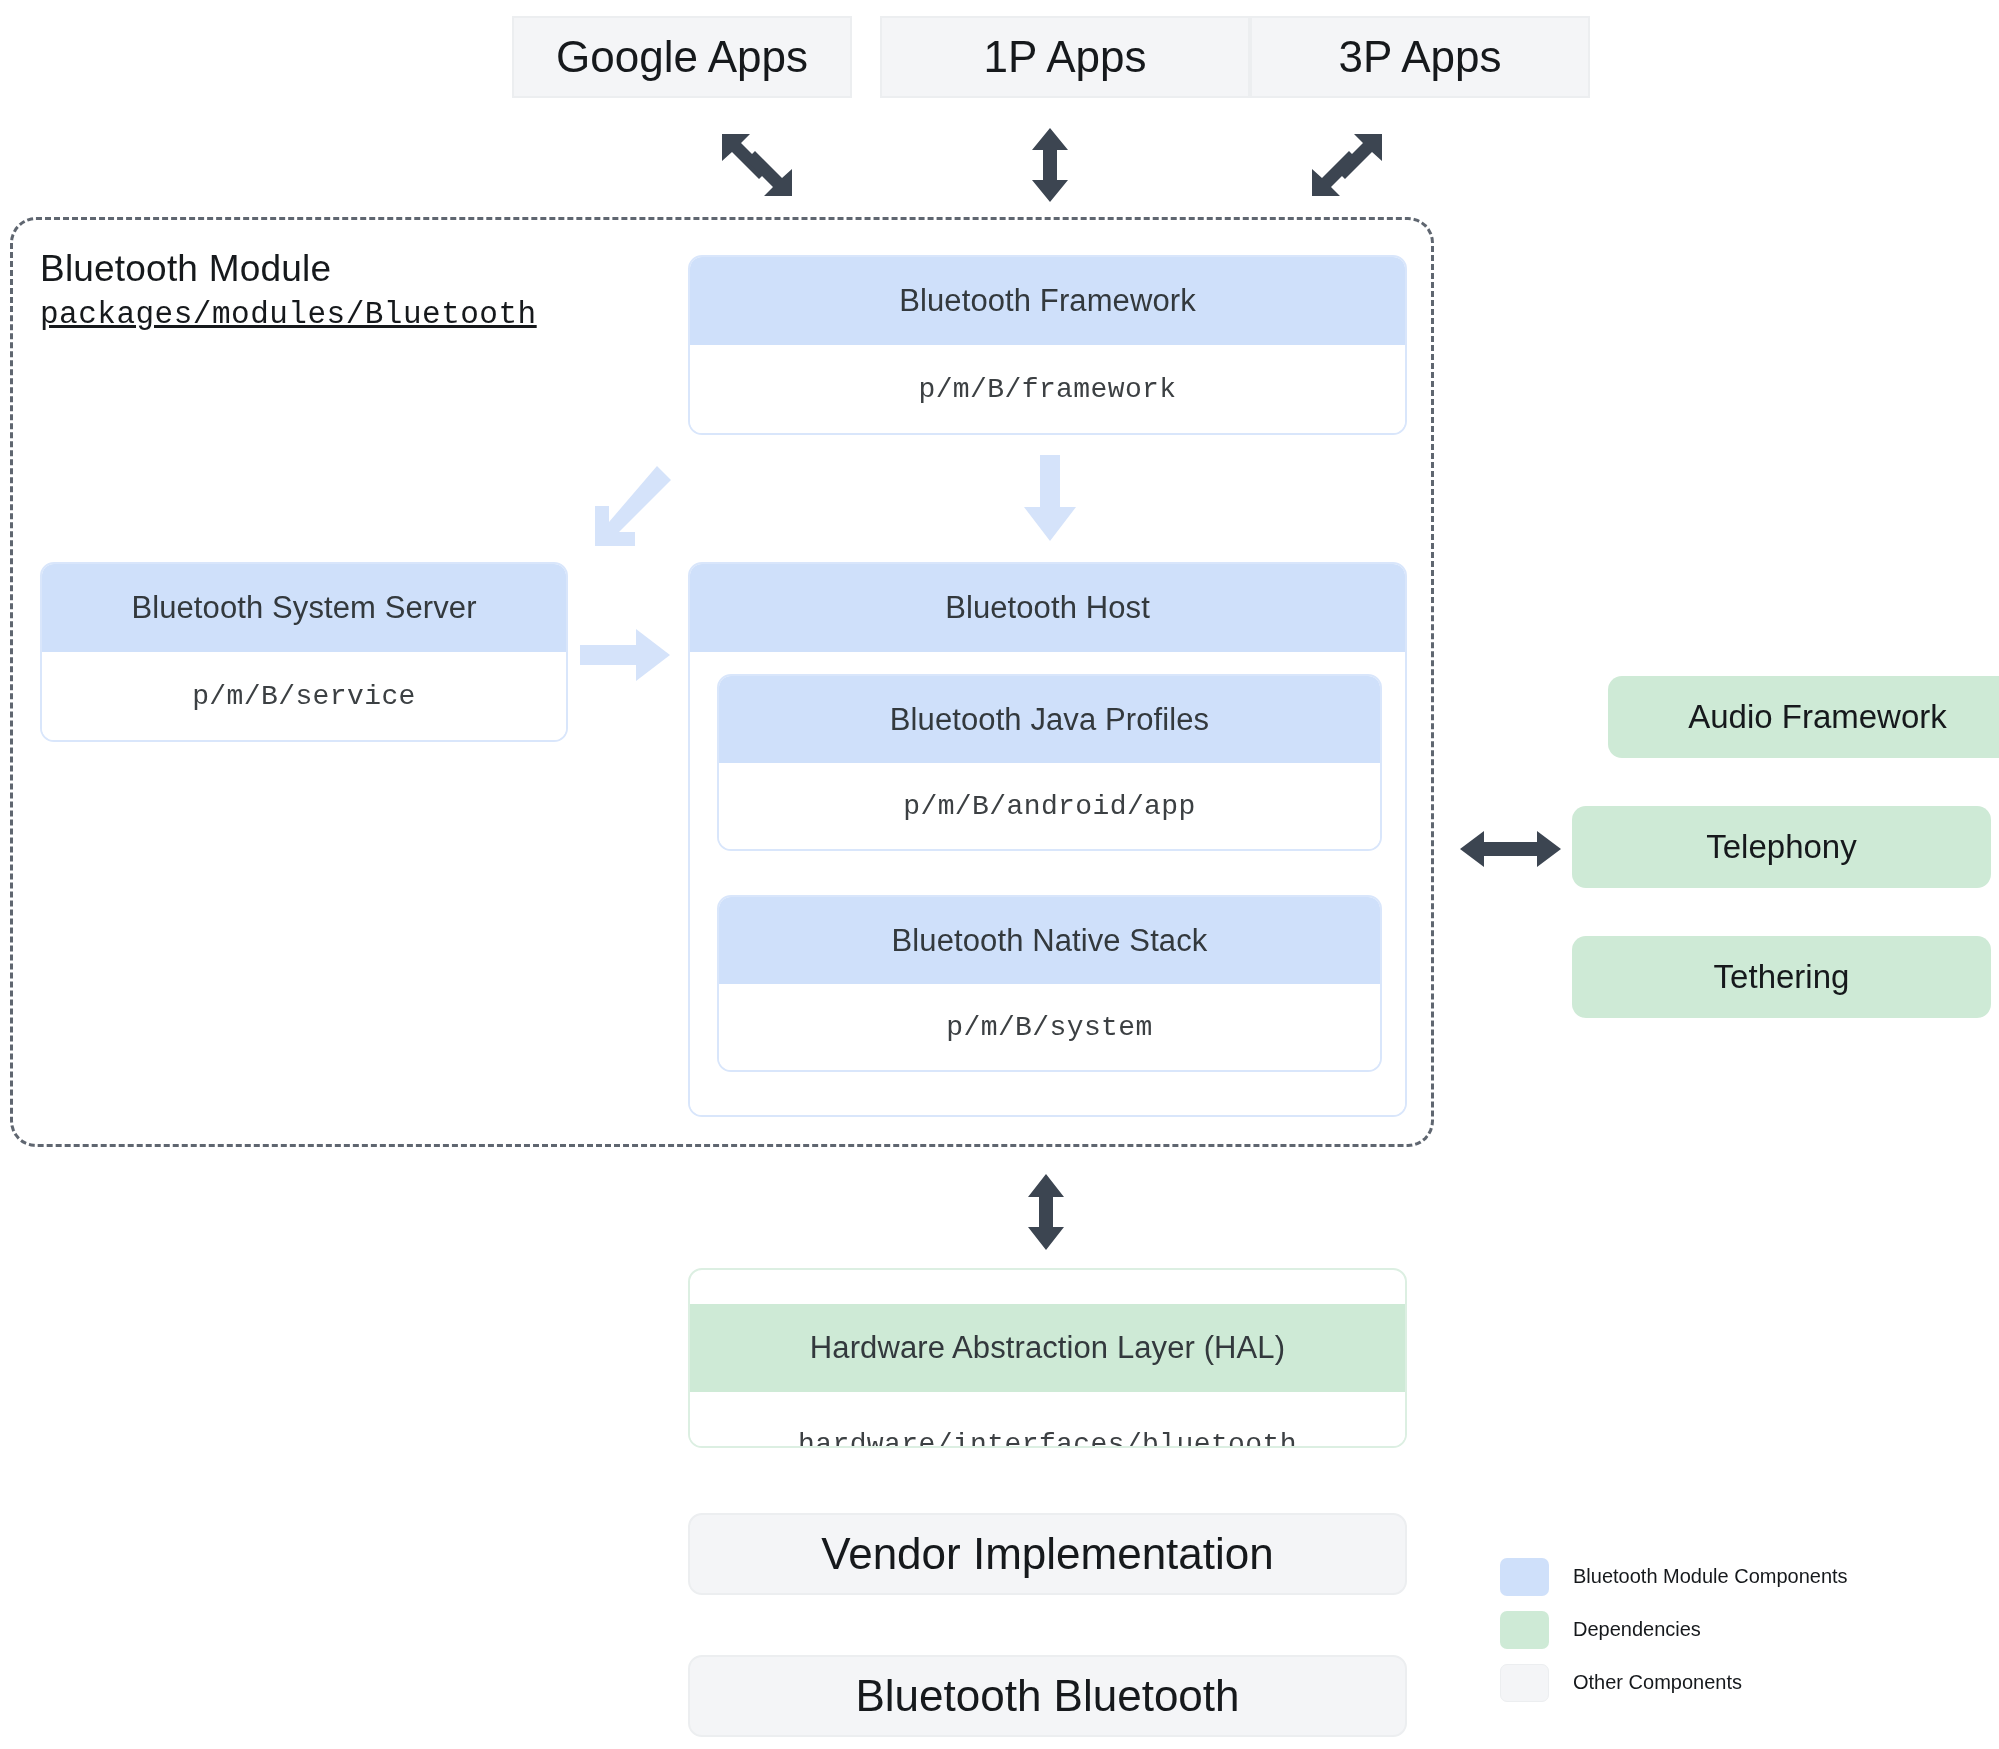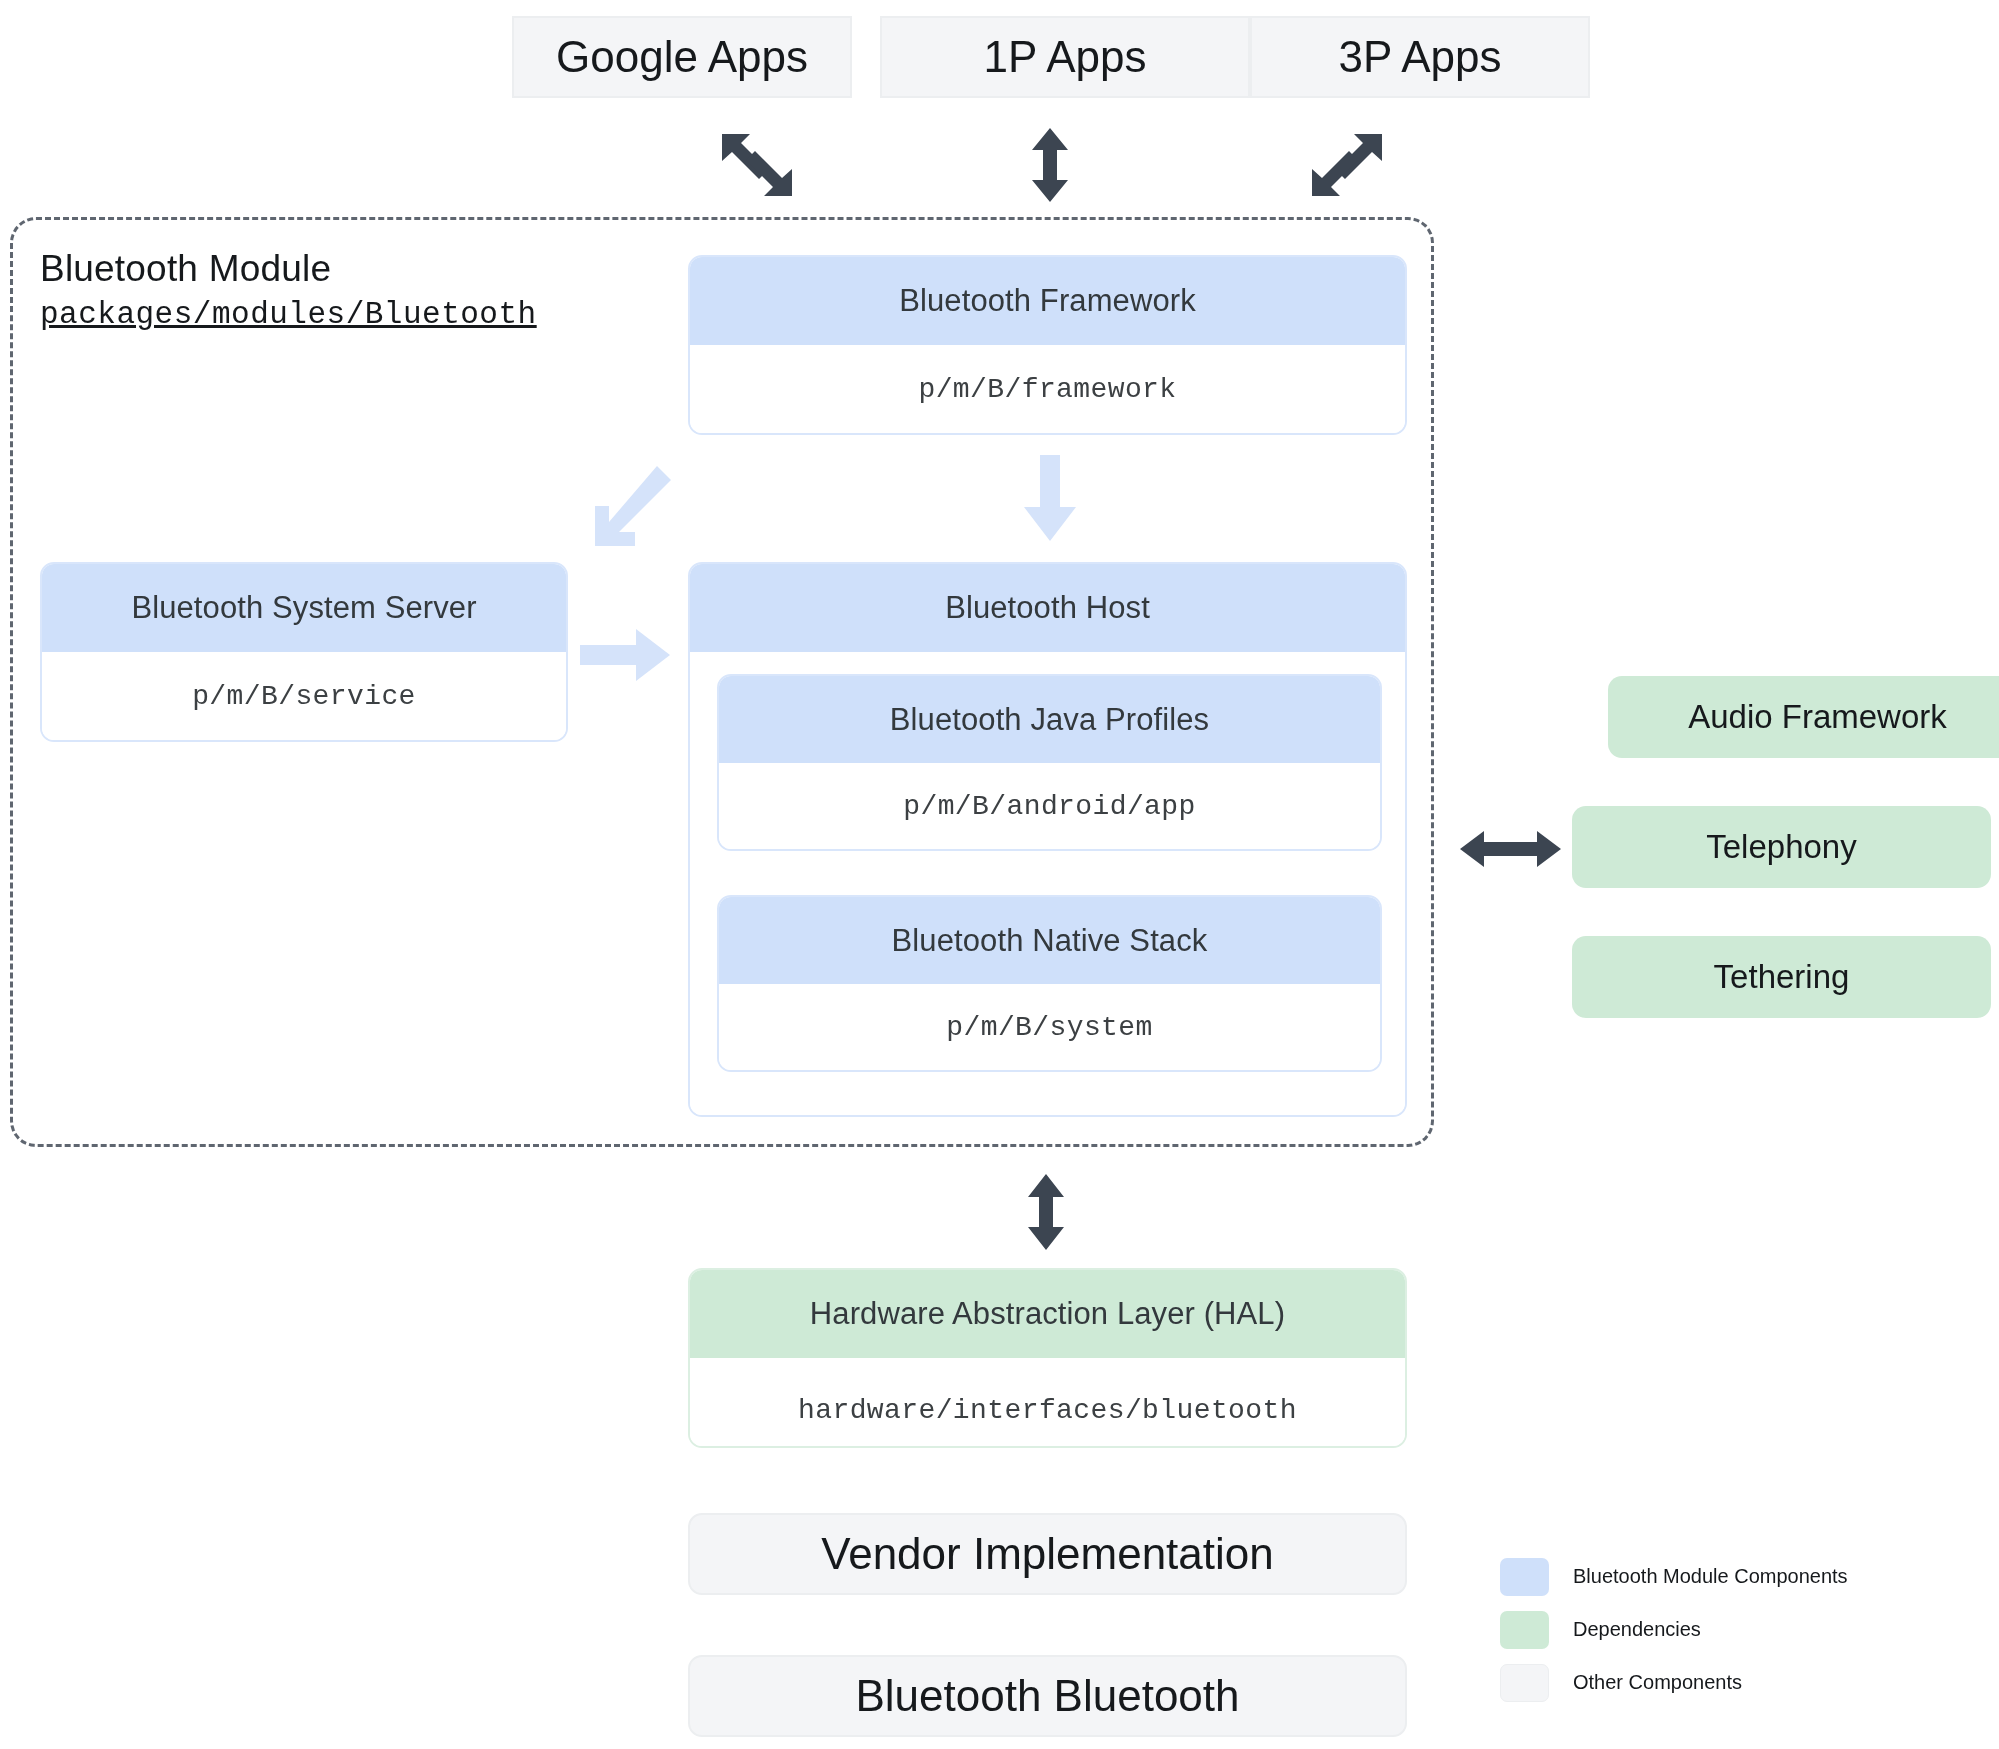--- a/index.html
+++ b/index.html
@@ -140,21 +140,21 @@
   #native-stack .card-head { height: 87px; }
   #native-stack .card-body { height: 86px; }
 
   
   #dep-audio { left: 1572px; top: 676px; width: 419px; height: 82px; border-radius: 14px; margin-left: 36px; }
   #dep-tele  { left: 1572px; top: 806px; width: 419px; height: 82px; border-radius: 14px; }
   #dep-teth  { left: 1572px; top: 936px; width: 419px; height: 82px; border-radius: 14px; }
 
   
   #hal { left: 688px; top: 1268px; width: 719px; height: 180px; }
-  #hal .card-head { height: 88px; }
+  #hal .card-head { height: 88px; margin-top: 34px; }
   #hal .card-body { height: 104px; }
 
   
   #vendor     { left: 688px; top: 1513px; width: 719px; height: 82px; border-radius: 14px; }
   #controller { left: 688px; top: 1655px; width: 719px; height: 82px; border-radius: 14px; }
 
   
   .arrow { position: absolute; }
 
   #arrow-google-diag { left: 710px; top: 130px; width: 94px; height: 70px; }

